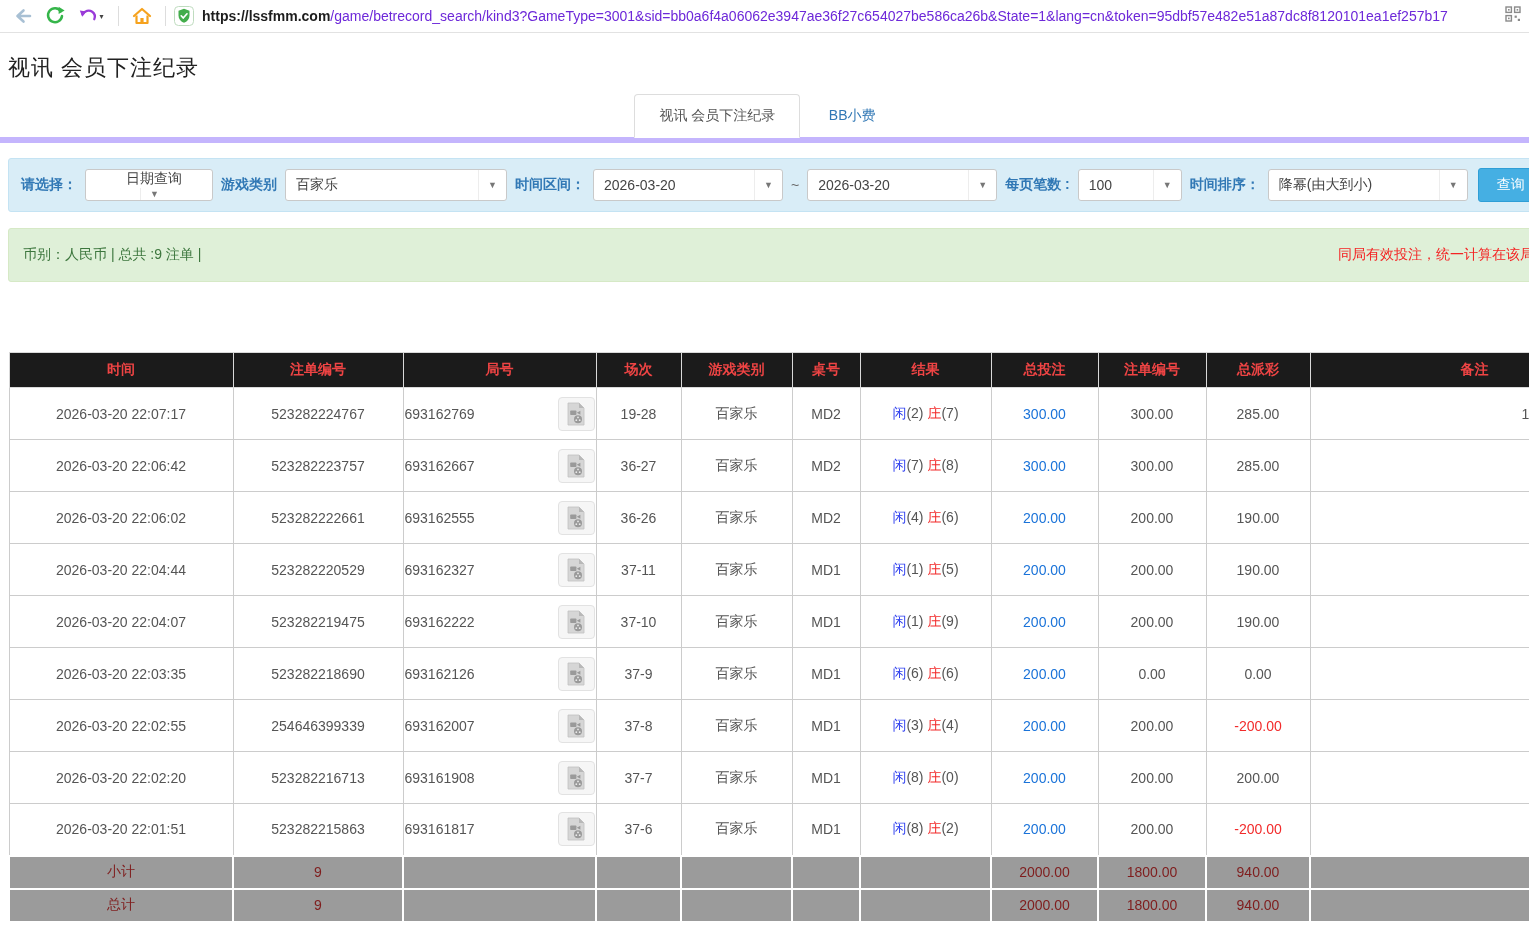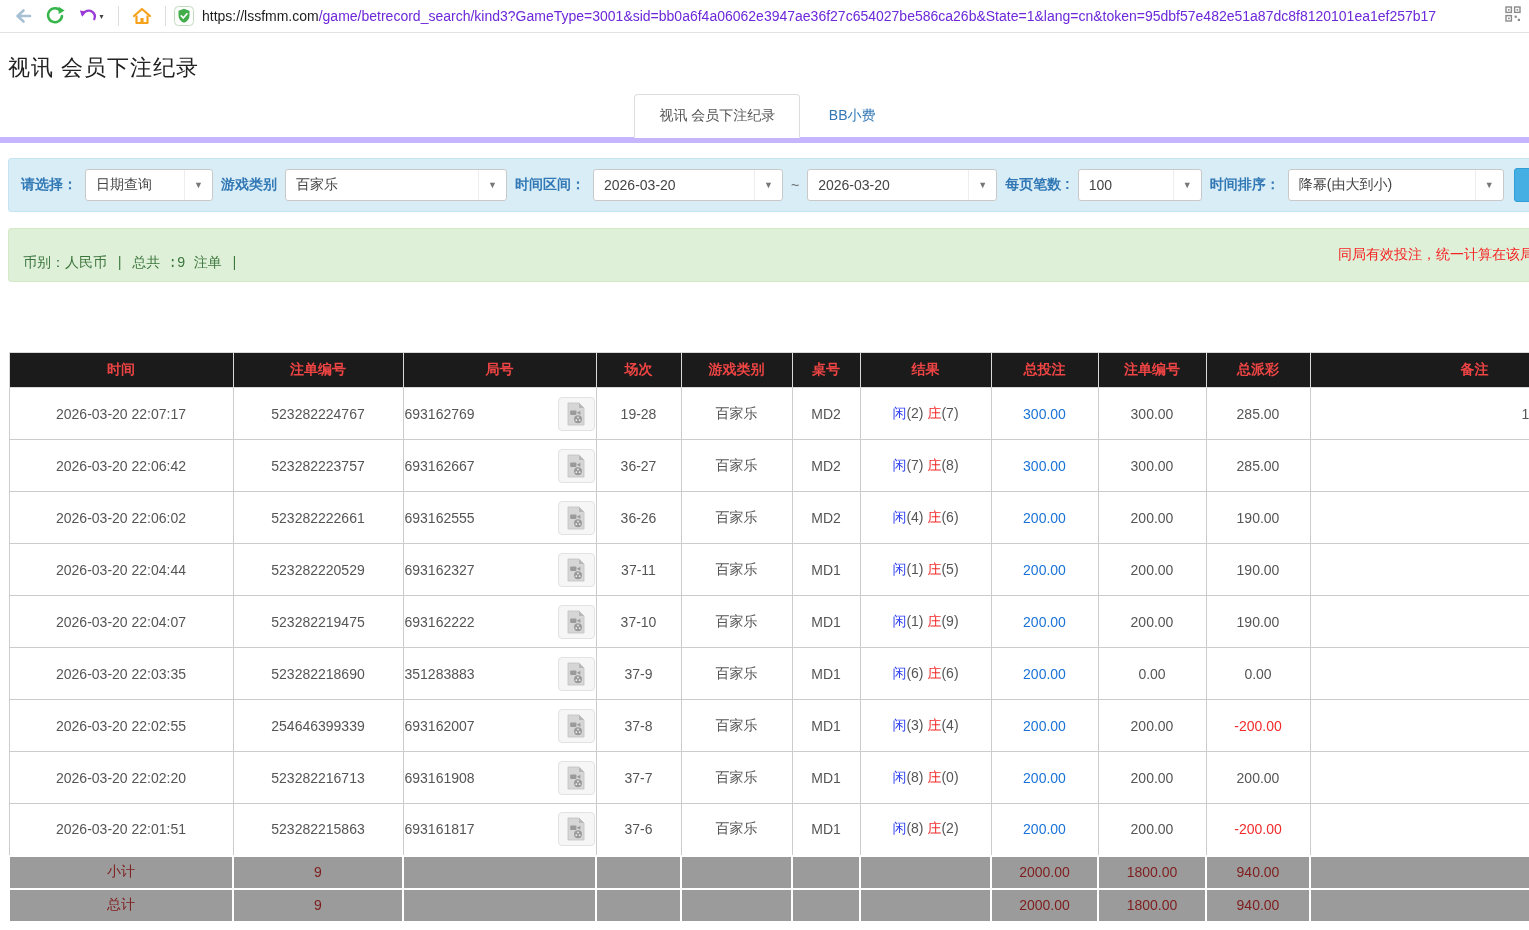--- a/index.html
+++ b/index.html
@@ -14,21 +14,21 @@
   .browser-bar{
     height:33px; background:#fff; border-bottom:1px solid #e2e2e2;
     display:flex; align-items:center; padding:0 8px; gap:2px;
   }
   .nav-btn{ width:30px; height:26px; display:flex; align-items:center; justify-content:center; flex:none; cursor:pointer;}
   .undo-wrap{ display:flex; align-items:center; width:38px;}
   .caret{ font-size:8px; color:#444; margin-left:1px;}
   .vdiv{ width:1px; height:20px; background:#ddd; margin:0 6px; flex:none;}
   .url-zone{ flex:1; display:flex; align-items:center; gap:8px; overflow:hidden; }
   .url-text{ white-space:nowrap; overflow:hidden; font-size:14px; }
-  .url-domain{ color:#1d1d1d; font-weight:normal; }
+  .url-domain{ color:#1d1d1d; font-weight:bold; }
   .url-path{ color:#6d28d9; }
   .qr-btn{ flex:none; margin-left:4px; cursor:pointer; }
 
   
   .page-title{
     font-size:22px; font-weight:400; color:#222;
     margin:20px 0 0 8px; letter-spacing:1px;
   }
   .tab-bar{ margin-top:11px; border-bottom:6px solid #c4b5fd; padding-left:5px;text-align:center; }
   .tab{ display:inline-block; font-size:14px; padding:12px 24px; cursor:pointer; }
@@ -48,36 +48,36 @@
   .tilde{ color:#666; font-size:14px; flex:none;}
   .fselect{
     height:32px; background:#fff; border:1px solid #c9c9c9; border-radius:3px;
     display:flex; align-items:center; justify-content:space-between;
     padding-left:10px; font-size:14px; color:#444; flex:none; cursor:pointer;
   }
   .fselect .arrow{
     width:28px; height:100%; display:flex; align-items:center; justify-content:center;
     color:#777; font-size:9px; border-left:1px solid #ededed;
   }
-  .w1{width:128px;} .w2{width:222px;} .w3{width:190px;}
-  .w4{width:190px;} .w5{width:124px;} .w6{width:216px;}
+  .w1{width:128px;flex-direction:column;} .w2{width:222px;} .w3{width:190px;}
+  .w4{width:190px;} .w5{width:104px;} .w6{width:200px;}
   .search-btn{
     height:34px; width:66px; flex:none; margin-left:2px;
     background:#45afe3; border:1px solid #2f9ed6; border-radius:3px;
     color:#fff; font-size:14px; cursor:pointer;
   }
 
   
   .summary-bar{
     position:relative;
     margin:16px 0 0 8px; width:1622px; height:54px;
     background:#dff0d8; border:1px solid #d6e9c6; border-radius:3px;
     font-size:14px;
   }
-  .summary-left{ position:absolute; left:14px; top:25px; color:#3c763d; white-space:nowrap;font-family:Liberation Mono, monospace;}
+  .summary-left{ position:absolute; left:14px; top:17px; color:#3c763d; white-space:nowrap;}
   .summary-right{ position:absolute; left:1329px; top:17px; color:#f42323; white-space:nowrap;}
 
   
   .bet-table{
     margin:70px 0 0 8px; width:1630px;
     border-collapse:collapse; table-layout:fixed;
     font-size:14px; color:#555;
   }
   .bet-table th{
     background:#1b1b1b; color:#ef4444; font-weight:bold; font-size:14px;
@@ -382,21 +382,21 @@
     <td class="link c-totalbet">200.00</td>
     <td class="c-validbet">200.00</td>
     <td class="c-payout">190.00</td>
     <td class="remark c-remark">428.77/618.77</td>
   </tr>
       <tr>
     <td class="c-time">2026-03-20 22:03:35</td>
     <td class="c-betno">523282218690</td>
     <td>
       <div class="round-wrap">
-        <span class="c-round">351283883</span>
+        <span class="c-round">693162126</span>
         <span class="film-btn">
           <svg width="20" height="24" viewBox="0 0 20 24">
             <path d="M2 1 H13 L18 6 V23 H2 Z" fill="#d6d6d6" stroke="#c2c2c2" stroke-width="0.8"></path>
             <path d="M13 1 L18 6 H13 Z" fill="#b8b8b8"></path>
             <rect x="4.2" y="8.5" width="6.2" height="4.6" rx="0.8" fill="#9a9a9a"></rect>
             <path d="M10.8 10.8 L14.4 8.8 V12.8 Z" fill="#9a9a9a"></path>
             <circle cx="12" cy="17.3" r="4" fill="#9a9a9a"></circle>
             <circle cx="12" cy="15.4" r="0.9" fill="#e9e9e9"></circle>
             <circle cx="10.3" cy="18.2" r="0.9" fill="#e9e9e9"></circle>
             <circle cx="13.7" cy="18.2" r="0.9" fill="#e9e9e9"></circle>

